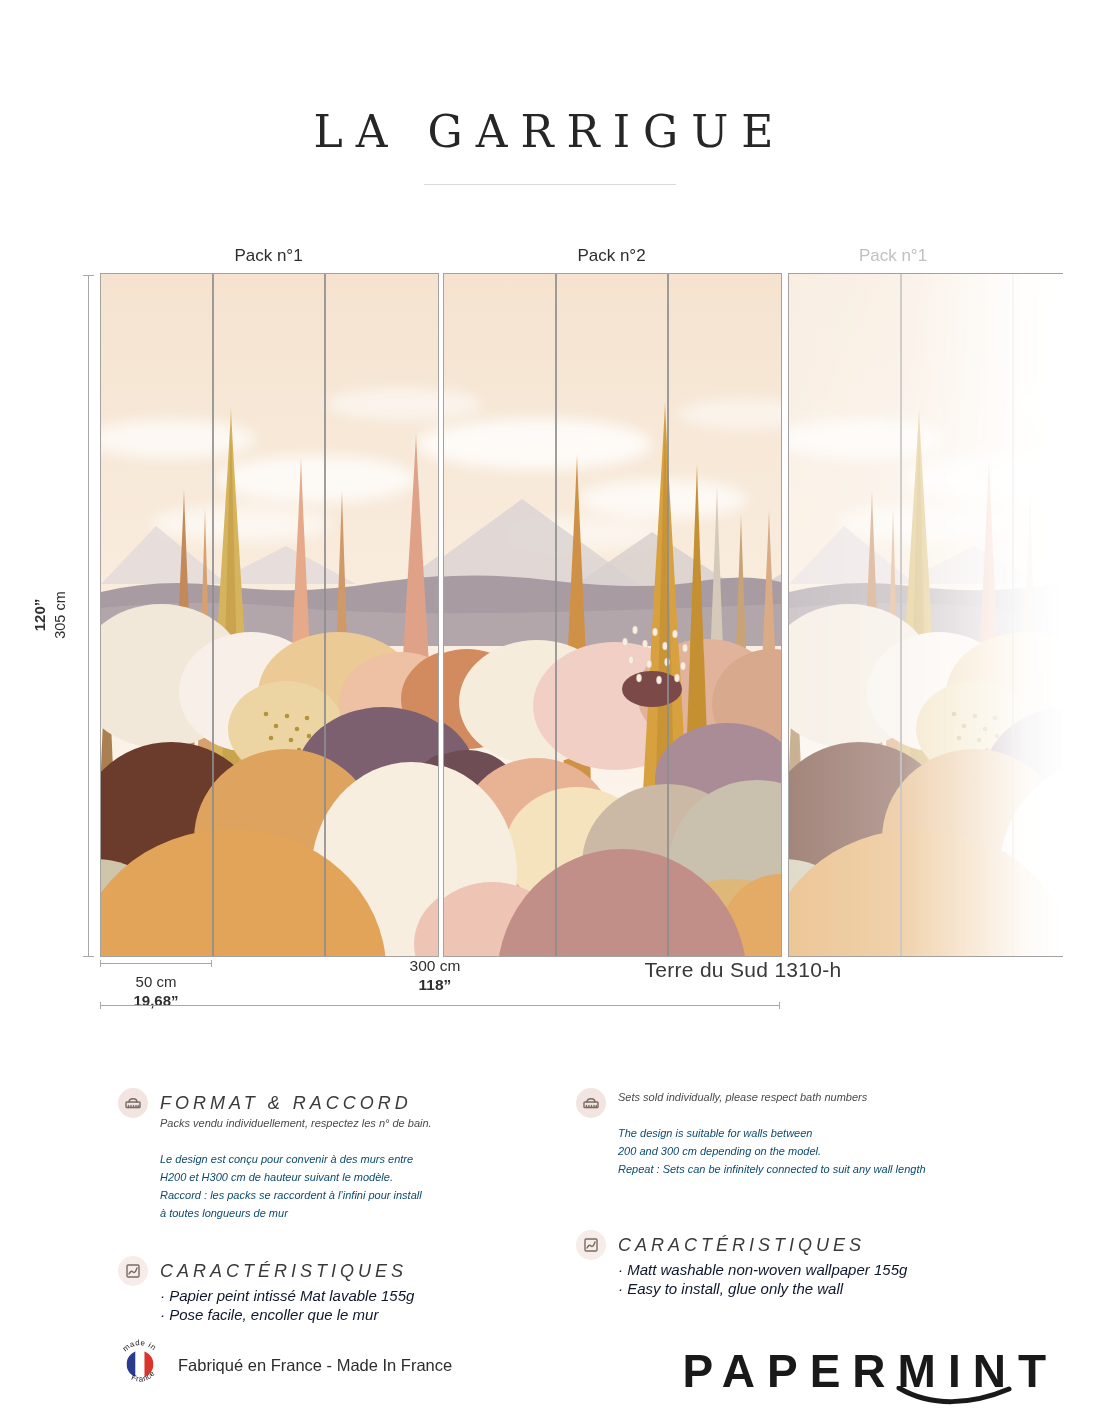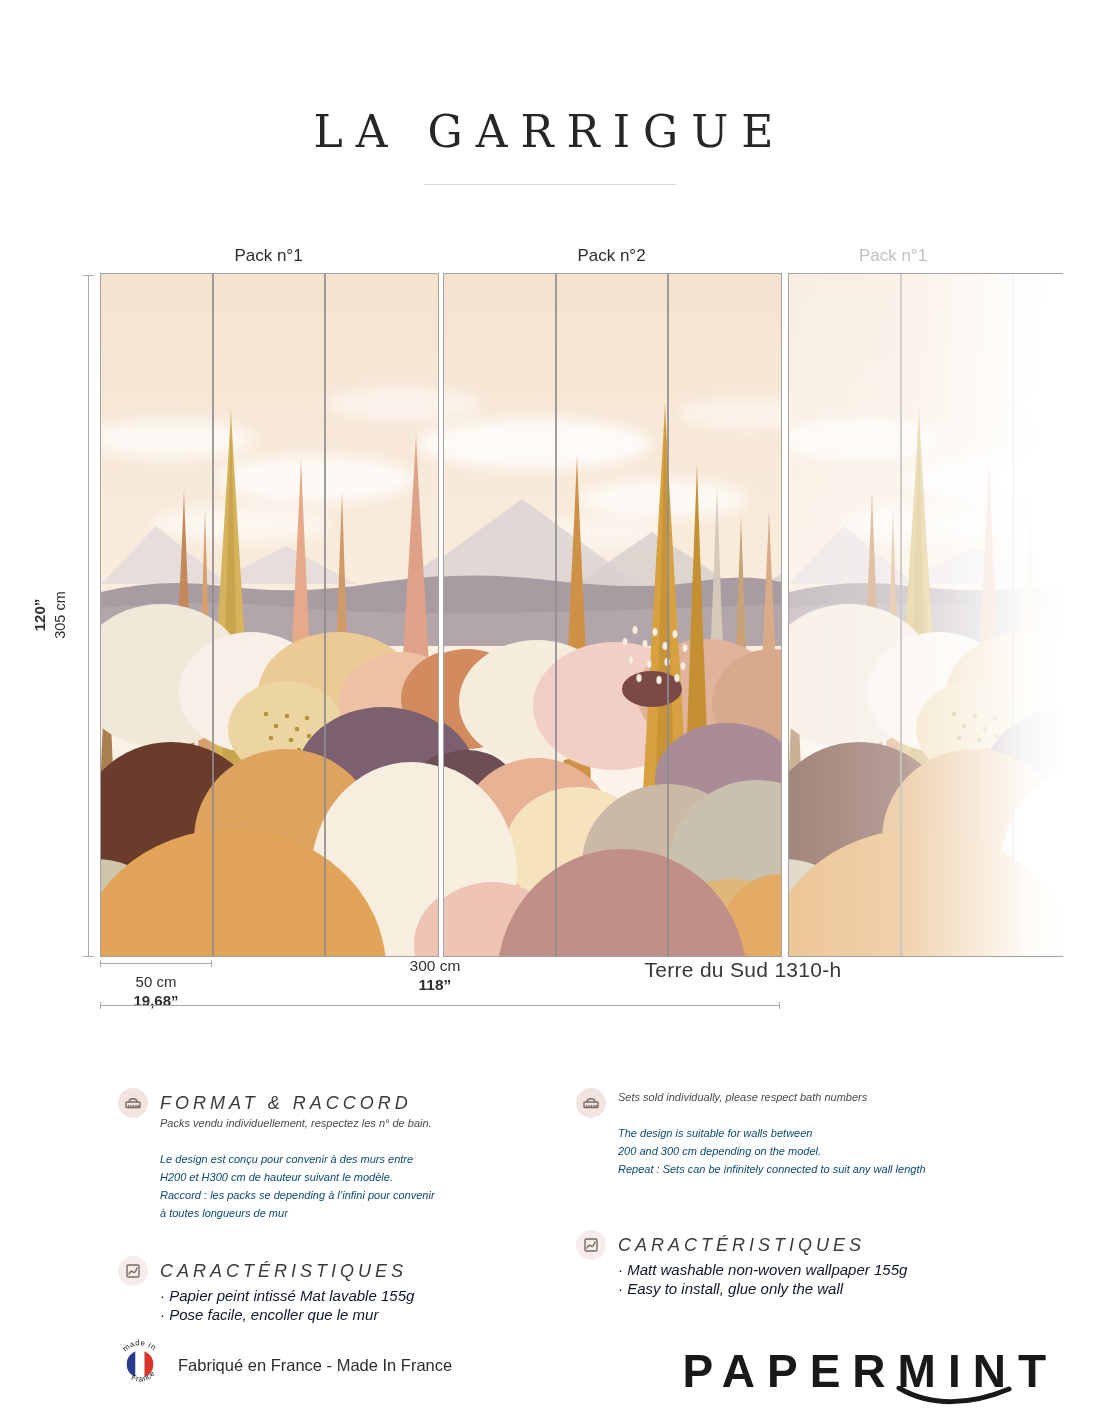--- a/index.html
+++ b/index.html
@@ -245,21 +245,21 @@
               <use href="#ruler-glyph"></use>
             </svg>
       </div>
         </div>
       <div>
         <div class="sec-heading">FORMAT &amp; RACCORD</div>
         <div class="sec-intro">Packs vendu individuellement, respectez les n° de bain.</div>
         <div class="sec-body">
           <div>Le design est conçu pour convenir à des murs entre</div>
           <div>H200 et H300 cm de hauteur suivant le modèle.</div>
-          <div>Raccord : les packs se depending à l’infini pour convenir</div>
+          <div>Raccord : les packs se raccordent à l’infini pour install</div>
           <div>à toutes longueurs de mur</div>
         </div>
       </div>
     </div>
     <div class="section" style="margin-top:34px;">
       <div>
           <div class="icon-circle" style="background:#f6ece9;">
         <svg width="20" height="20" viewBox="0 0 20 20">
               <use href="#roll-glyph"></use>
             </svg>

